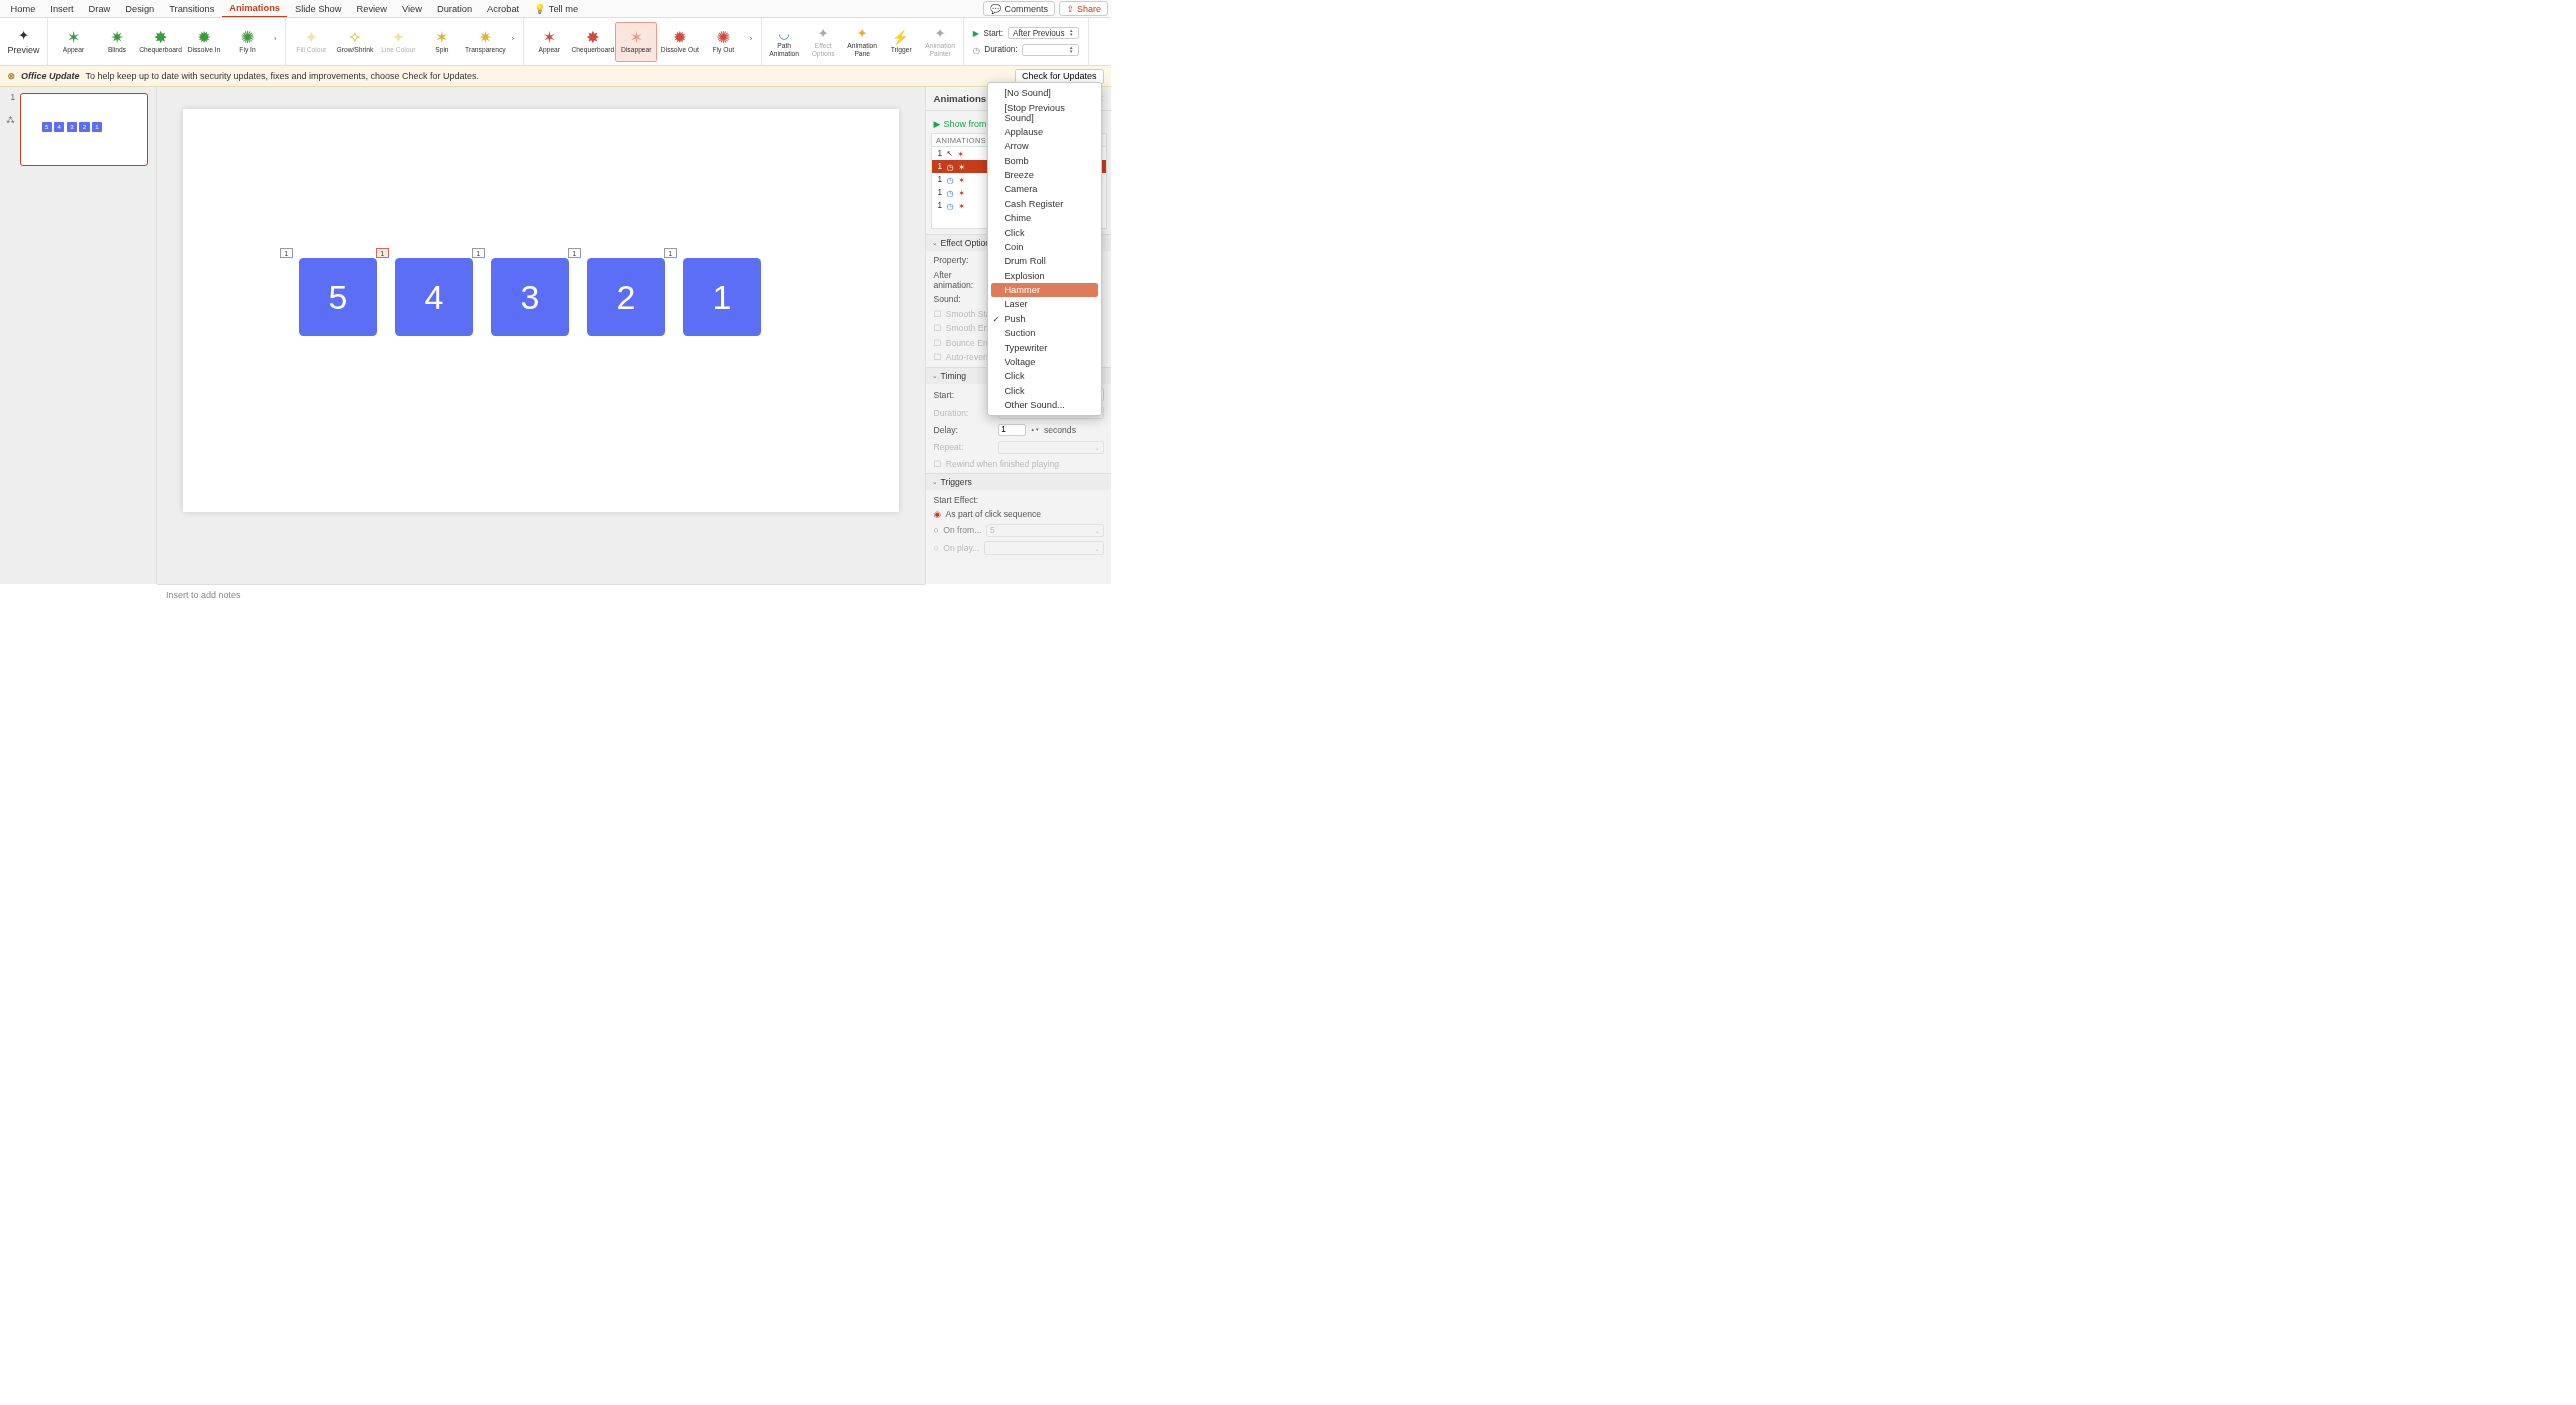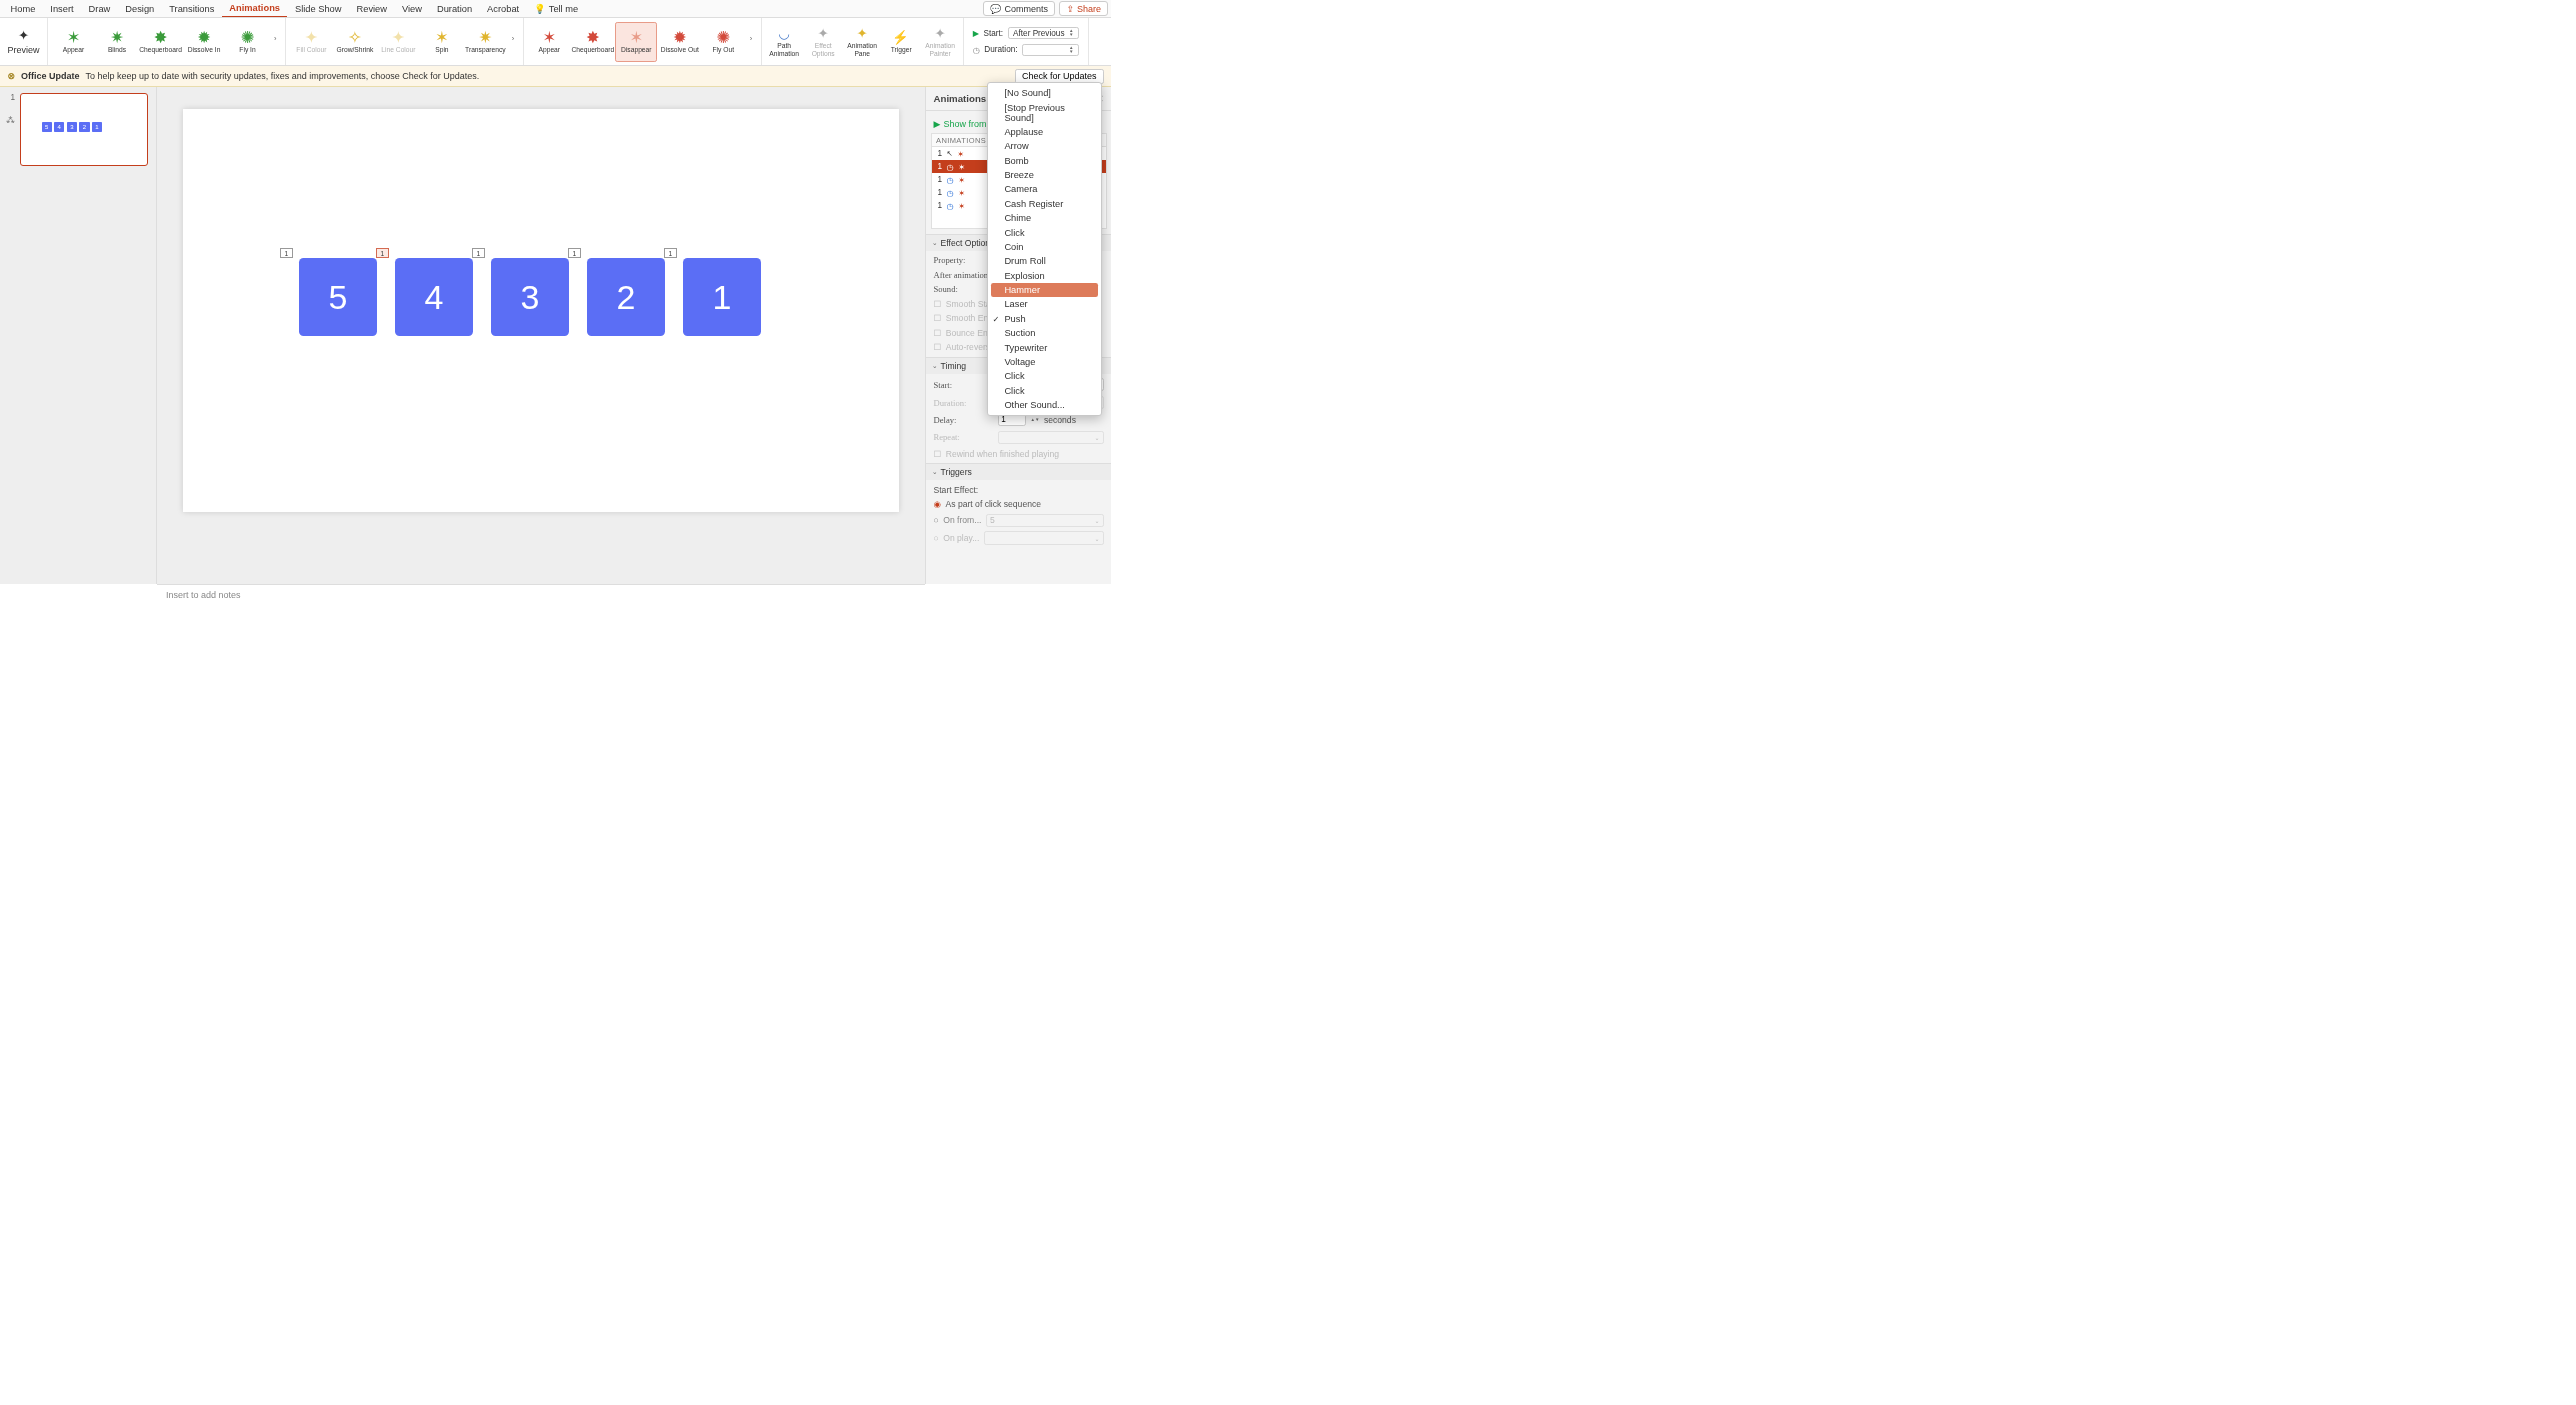--- a/index.html
+++ b/index.html
@@ -30,21 +30,21 @@
 .tool-btn .tlabel { font-size: 6.7px; line-height: 1.1; }
 .tool-btn.disabled { color: #aaa; }
 .timing-group { flex-direction: column; align-items: flex-start; justify-content: center; gap: 4.5px; padding: 0 9px; }
 .timing-row { display: flex; align-items: center; gap: 4.5px; font-size: 8.2px; }
 .play-tri { color: #17a54b; }
 .clock-ico { color: #888; }
 
 
 .updatebar { display: flex; align-items: center; height: 21px; background: #fdf6e7; border-bottom: 0.7px solid #e9dcab; padding: 0 7.5px; font-size: 9px; gap: 6px; }
 .updatebar .closeico { color: #a88a2a; font-weight: bold; }
-.updatebar .title { font-weight: 600; }
+.updatebar .title { font-weight: 600; font-style: italic; }
 .updatebar .spacer { flex: 1; }
 .updatebar .checkbtn { border: 0.7px solid #ccc; border-radius: 2.2px; padding: 1.5px 6px; background: #fff; font-size: 9px; }
 
 
 .main { display: flex; height: calc(100% - 18px - 48px - 21px - 21px); }
 .thumbs { width: 157px; background: #eeeeee; border-right: 0.7px solid #ddd; padding: 6px 6px; }
 .thumb-row { display: flex; gap: 4.5px; }
 .thumb-num { font-size: 8.2px; color: #666; width: 9px; text-align: right; }
 .thumb-anim-ico { font-size: 7.5px; color: #666; margin-top: 10.4px;}
 .thumb-card { width: 128px; height: 73px; border: 1.5px solid #c43e1c; border-radius: 3px; background: #fff; position: relative; }
@@ -72,21 +72,21 @@
 .ap-row.sel .clk { color:#fff; }
 .ap-row .star { color:#c43e1c; font-size:8.2px; }
 .ap-row.sel .star { color:#fff; }
 .ap-row .mouse { font-size:7.5px; }
 
 .ap-section { border-top: 0.7px solid #ddd; }
 .ap-sec-hdr { display:flex; align-items:center; gap:3px; padding: 3px 6px; font-size: 8.6px; background:#ececec; }
 .ap-sec-hdr .chev { font-size:6.7px; color:#666; }
 .ap-body { padding: 4.5px 7.5px; display:flex; flex-direction:column; gap:4.5px; font-size:8.6px; color:#555; }
 .ap-body .row { display:flex; align-items:center; gap:4.5px; }
-.ap-body label { flex: 0 0 60px; font-family: Liberation Serif, serif; }
+.ap-body label { flex: 0 0 60px; }
 .ap-body .field { flex:1; border:0.7px solid #ccc; border-radius:2.2px; background:#fff; padding:0.7px 3px; height:13.4px; display:flex; align-items:center; justify-content:space-between; }
 .ap-body .field.disabled { background:#f3f3f3; color:#bbb; border-color:#e0e0e0; }
 .ap-body .chk { display:flex; align-items:center; gap:4.5px; color:#bbb; }
 .ap-body .radio-row { display:flex; align-items:center; gap:4.5px; }
 .ap-body input[type=text] { width: 28px; border:0.7px solid #ccc; border-radius:2.2px; padding:0.7px 2.2px; font-size:8.2px; }
 .stepper { display:flex; flex-direction:column; font-size:4.5px; line-height:4.5px; color:#666; }
 
 
 .sound-dd { position:absolute; right:9px; top:82px; width:115px; background:#fff; border:0.7px solid #c8c8c8; border-radius:3px; box-shadow:0 3px 12px rgba(0,0,0,0.25); padding:3px 0; z-index:100; }
 .sound-dd .opt { padding: 2.2px 15px 2.2px 16.4px; font-size:9.3px; position:relative; cursor:pointer; }

